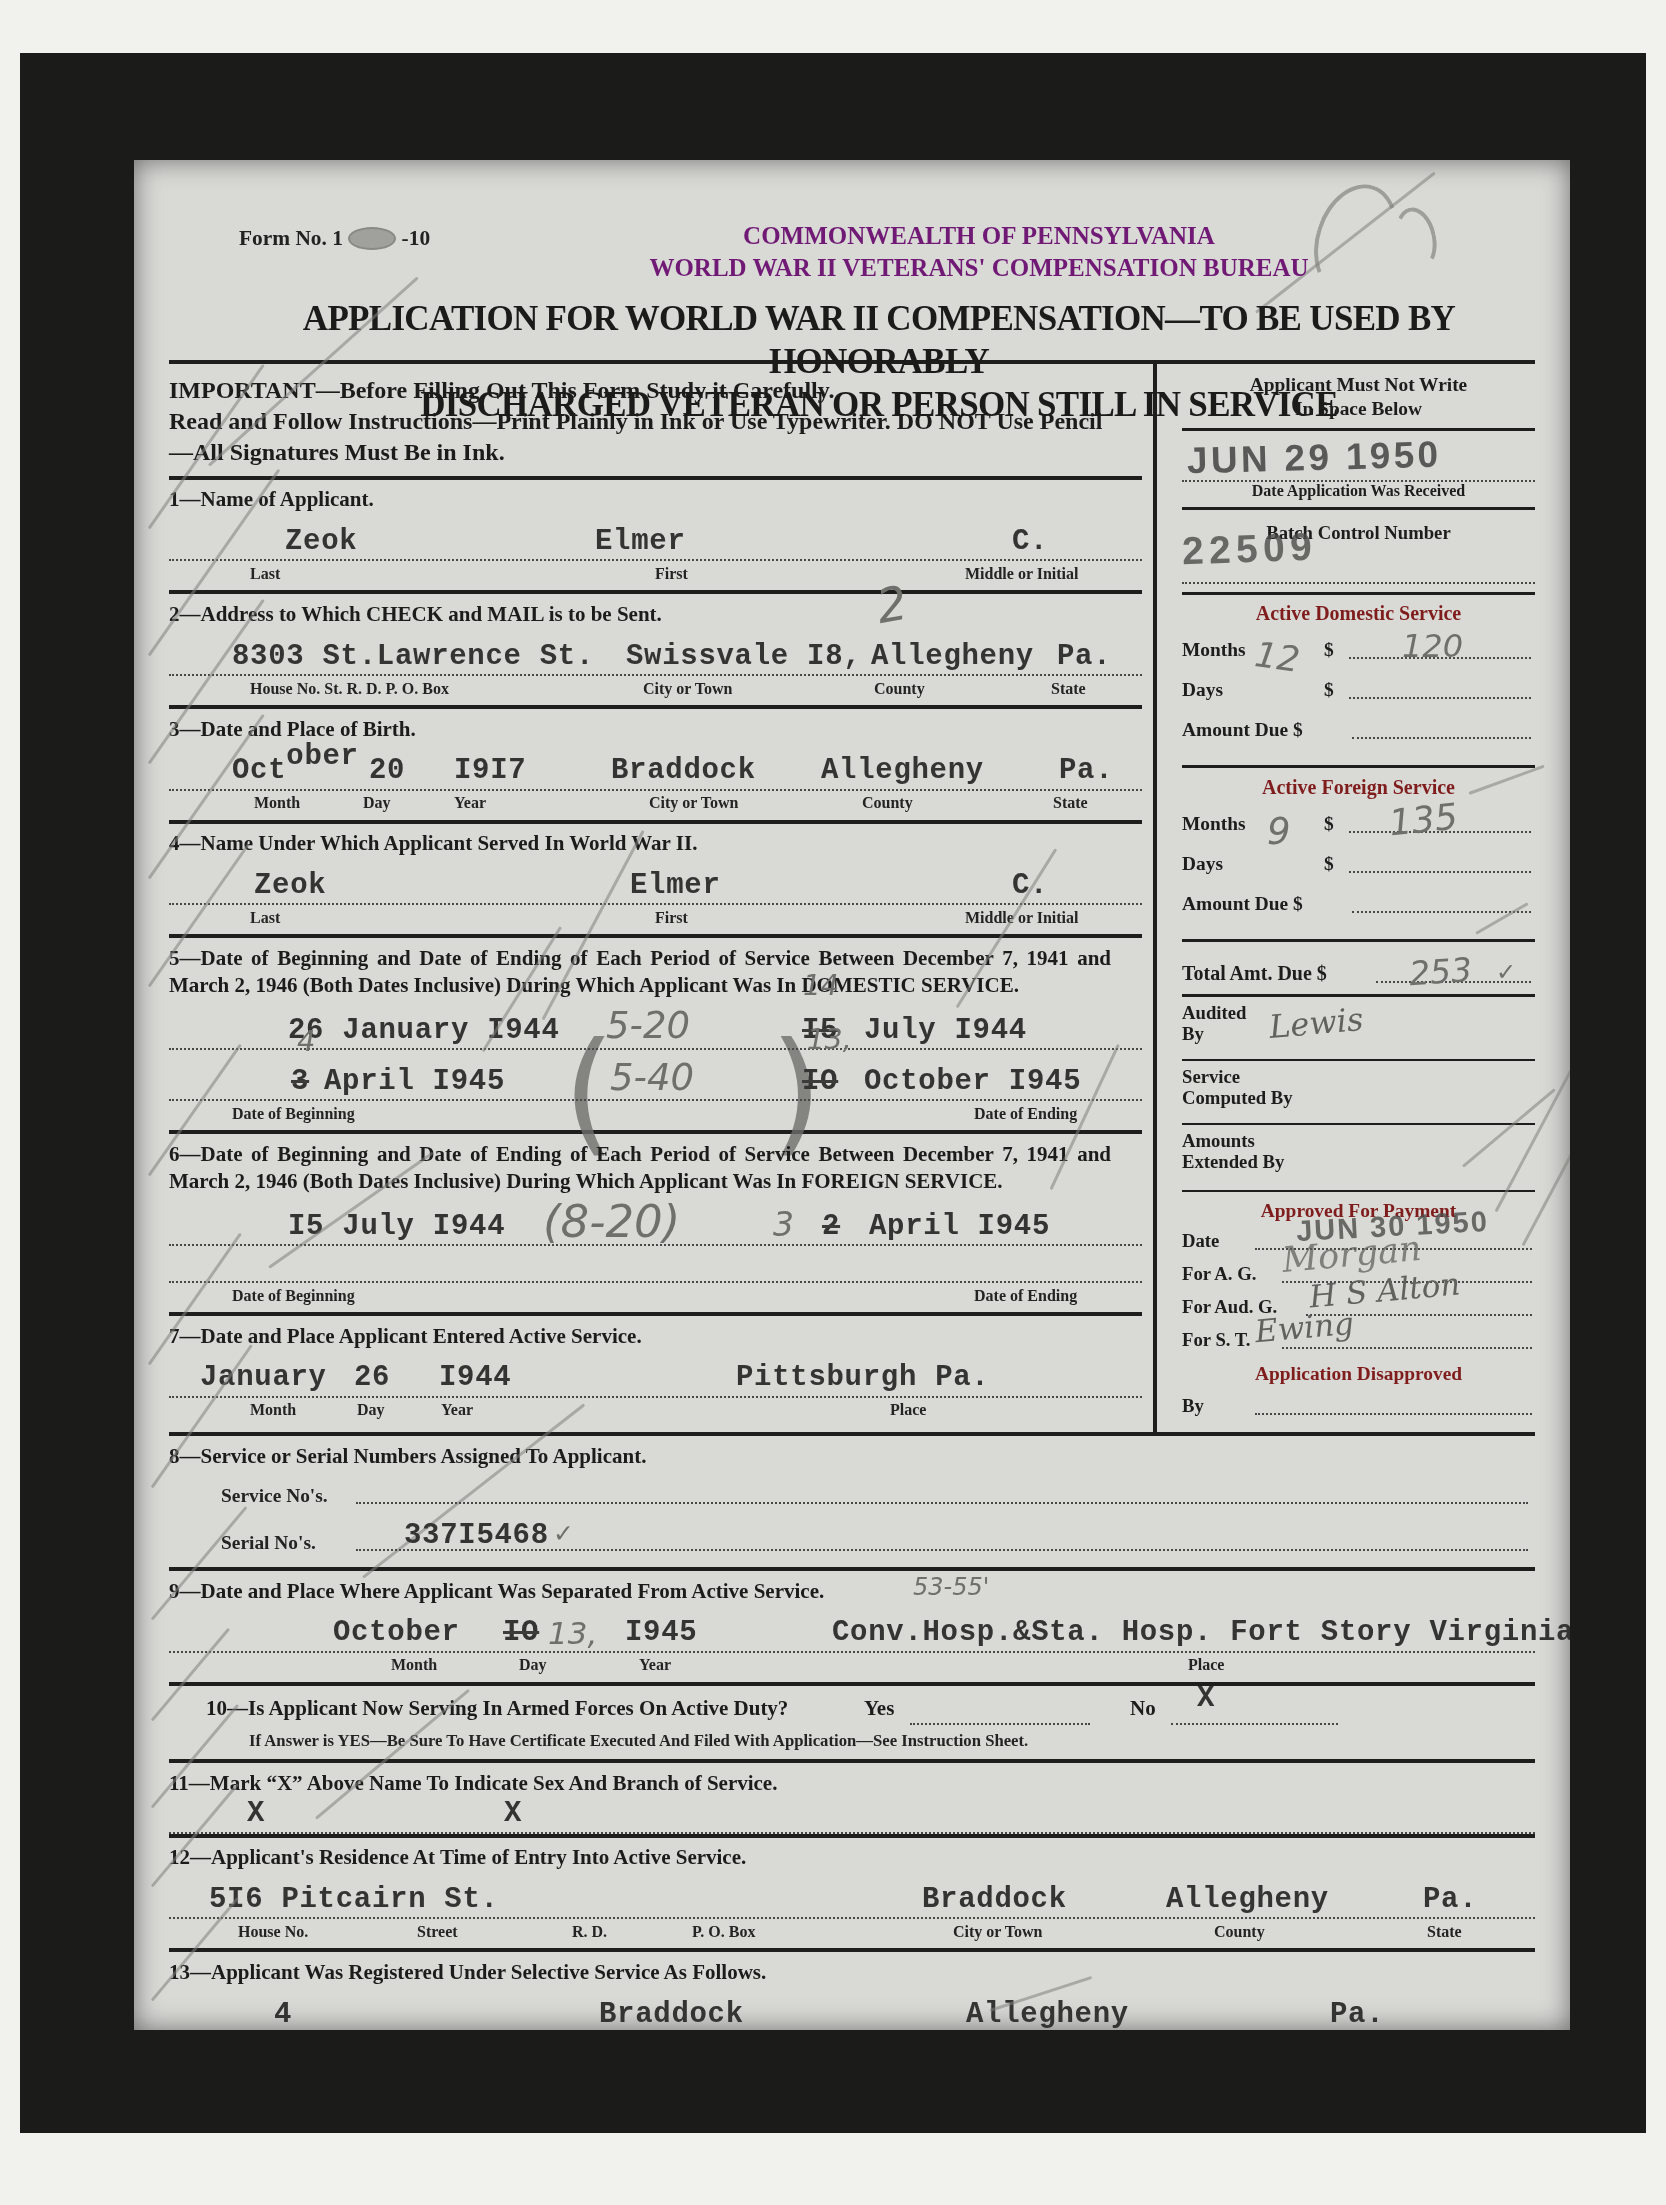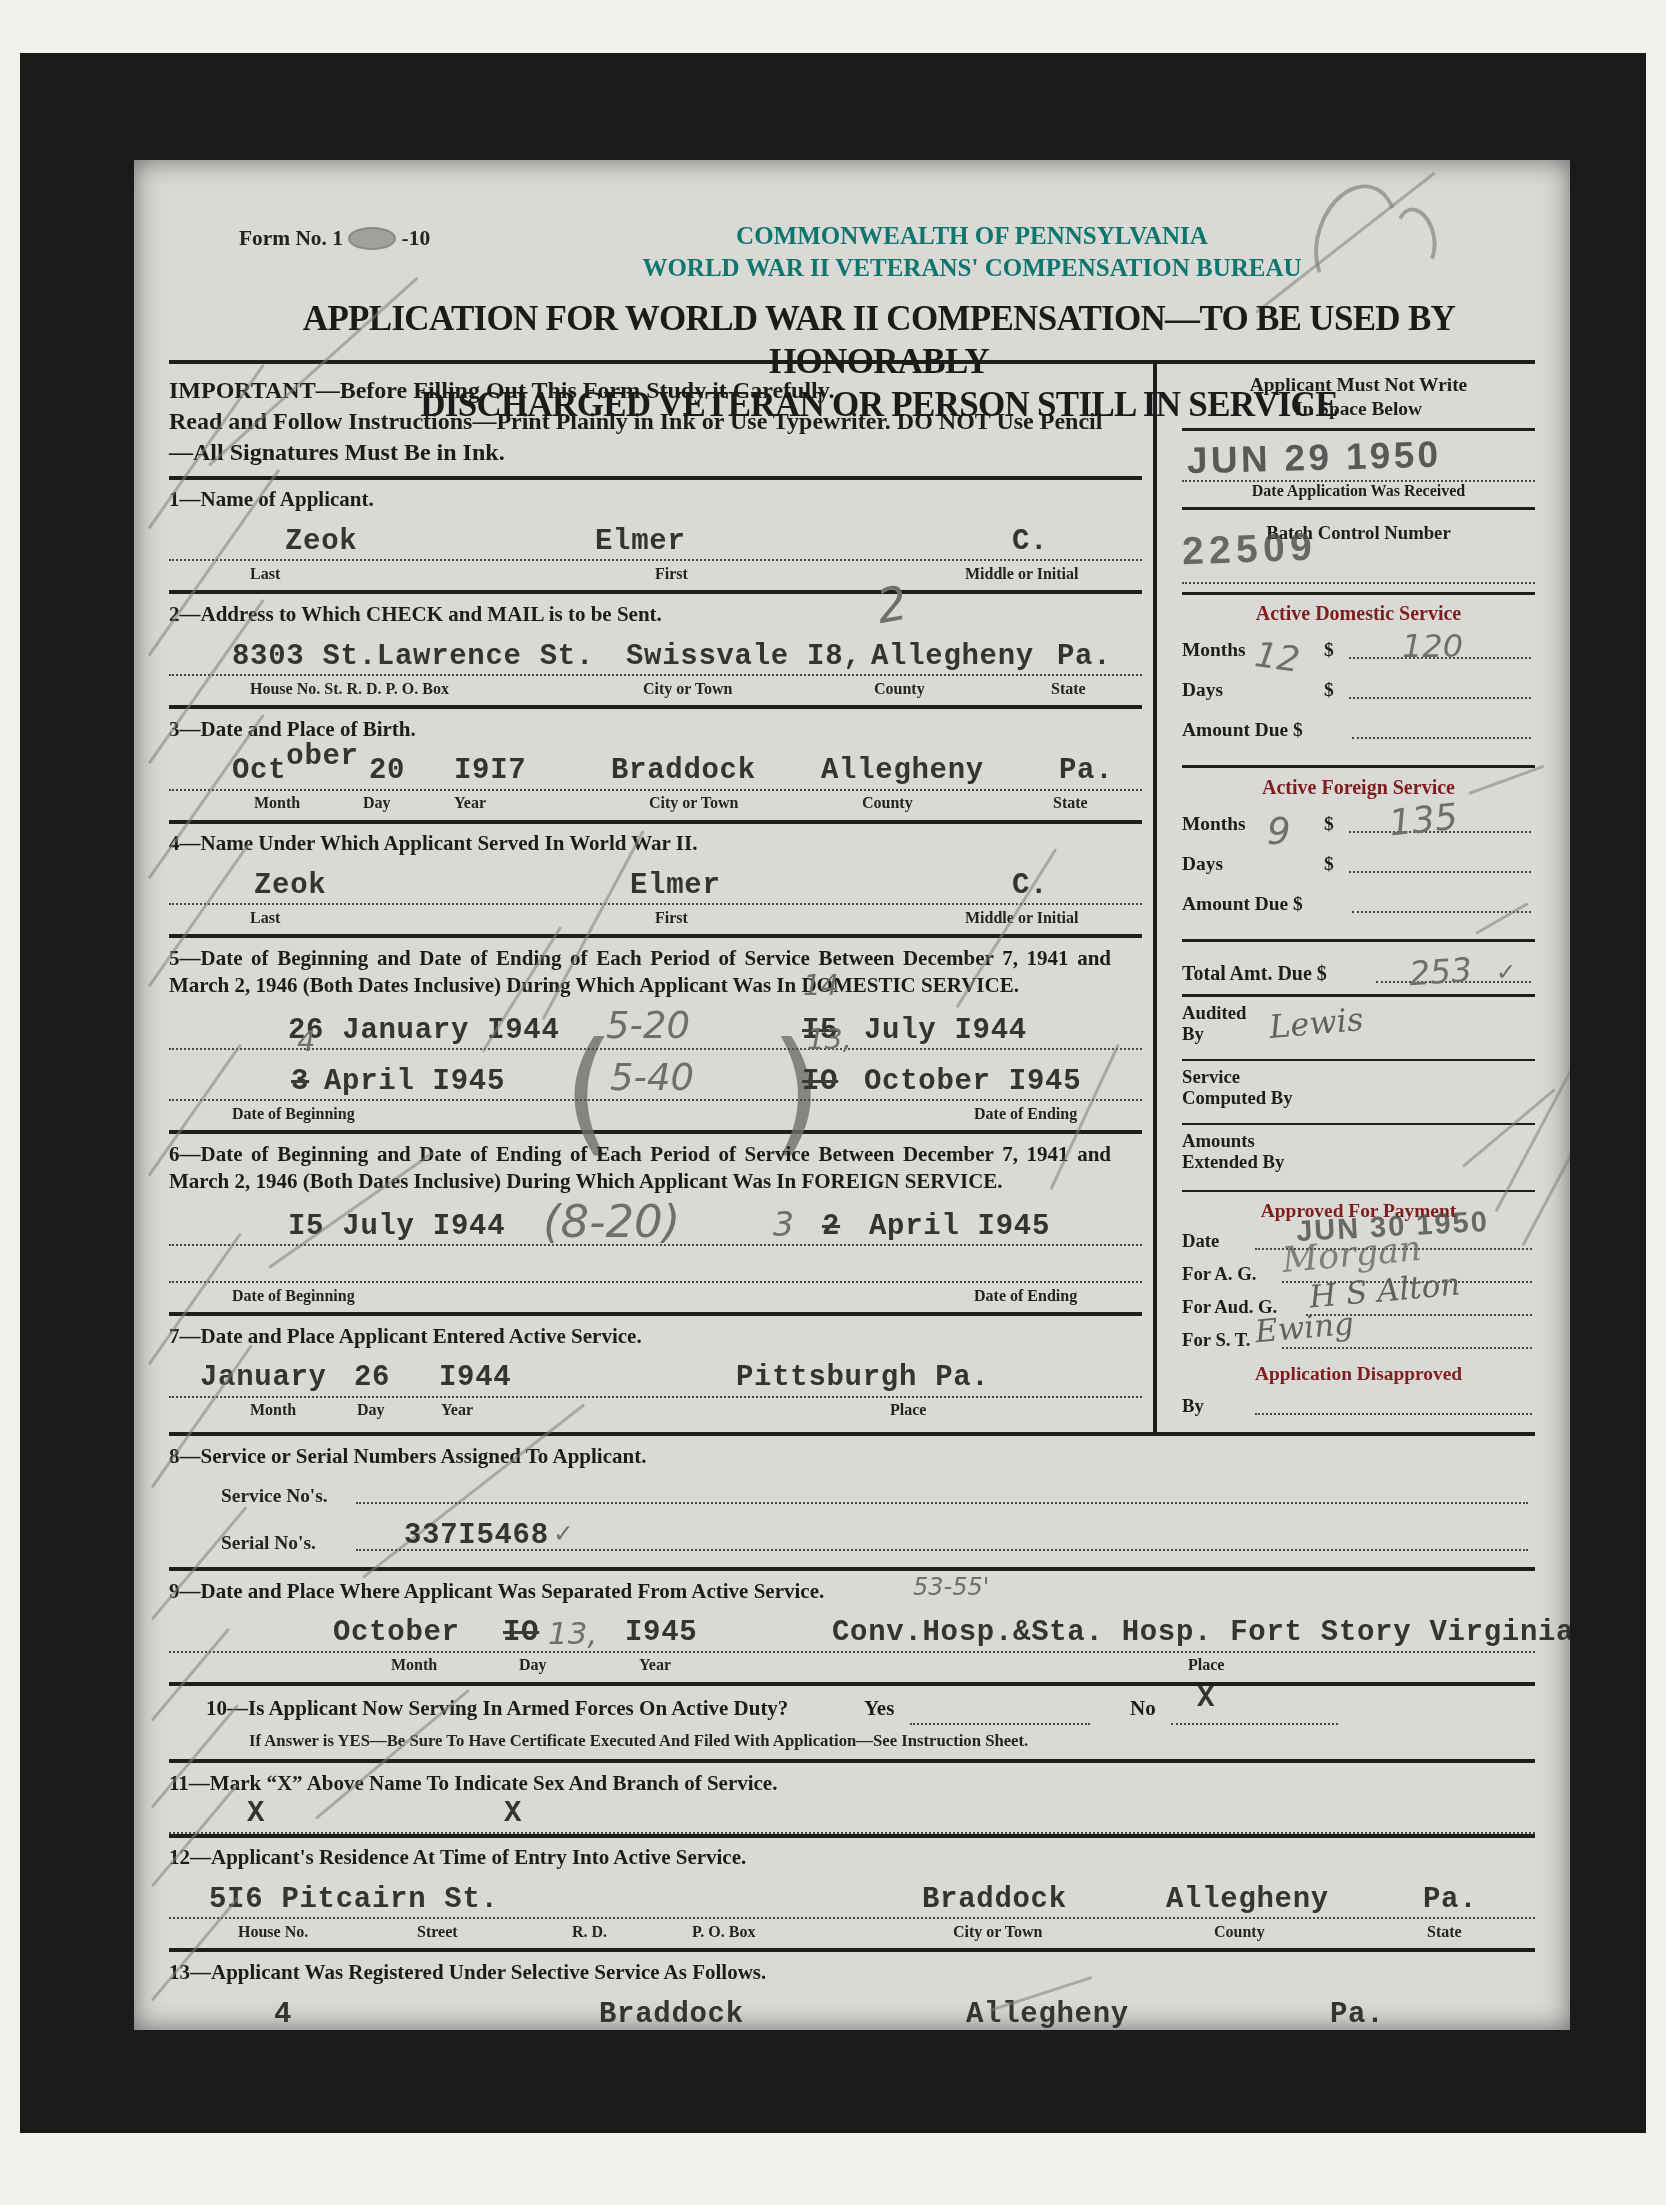--- a/index.html
+++ b/index.html
@@ -18,21 +18,21 @@
   .stamp{ font:700 37px/1 "Liberation Sans",sans-serif; color:#4c4c4a; letter-spacing:3.3px; white-space:nowrap; opacity:.9; }
   .strike{ text-decoration:line-through; text-decoration-thickness:3.3px; text-decoration-color:#3c3c3a; }
   .abs { position:absolute; }
   .sl  { position:absolute; height:3.3px; background:#7f7f7b; opacity:.55; border-radius:2px; transform-origin:left center; pointer-events:none; }
   .dotline{ position:absolute; height:0; border-bottom:2px dotted #474745; }
   
   .hdr { position:relative; padding-top:32px; height:200px; }
   .formrow{ position:absolute; left:70px; top:67px; display:flex; align-items:center; gap:5.3px;
             font:700 21.4px/1 "Liberation Serif",serif; color:#222220; }
   .bug { display:inline-block; width:48px; height:23px; background:#8d8d89; border-radius:50%; opacity:.75; border:2px solid #6f6f6b; }
-  .dept{ position:relative; left:120px; text-align:center; font:700 25px/32px "Liberation Serif",serif; color:#0f766e; }
+  .dept{ position:relative; left:127px; text-align:center; font:700 25px/32px "Liberation Serif",serif; color:#701a75; }
   .btl { position:relative; left:27px; text-align:center; font:700 35px/43px "Liberation Serif",serif; color:#1b1b19; margin-top:13.4px; letter-spacing:-0.7px; }
   
   .twocol{ display:flex; border-top:4.7px solid #1e1e1c; border-bottom:4.7px solid #1e1e1c; }
   .leftcol{ width:988px; border-right:4px solid #1e1e1c; padding-right:10.7px; position:relative; }
   .rightcol{ flex:1; padding-left:25px; position:relative; }
   .imp { padding:10.7px 0 8px; border-bottom:4px solid #1e1e1c; position:relative; }
   .imp .l{ font:700 24px/31px "Liberation Serif",serif; color:#1c1c1a; }
   .imp .l2{ width:955px; }
   .sectitle-wrap{ width:942px; text-align:justify; }
   

